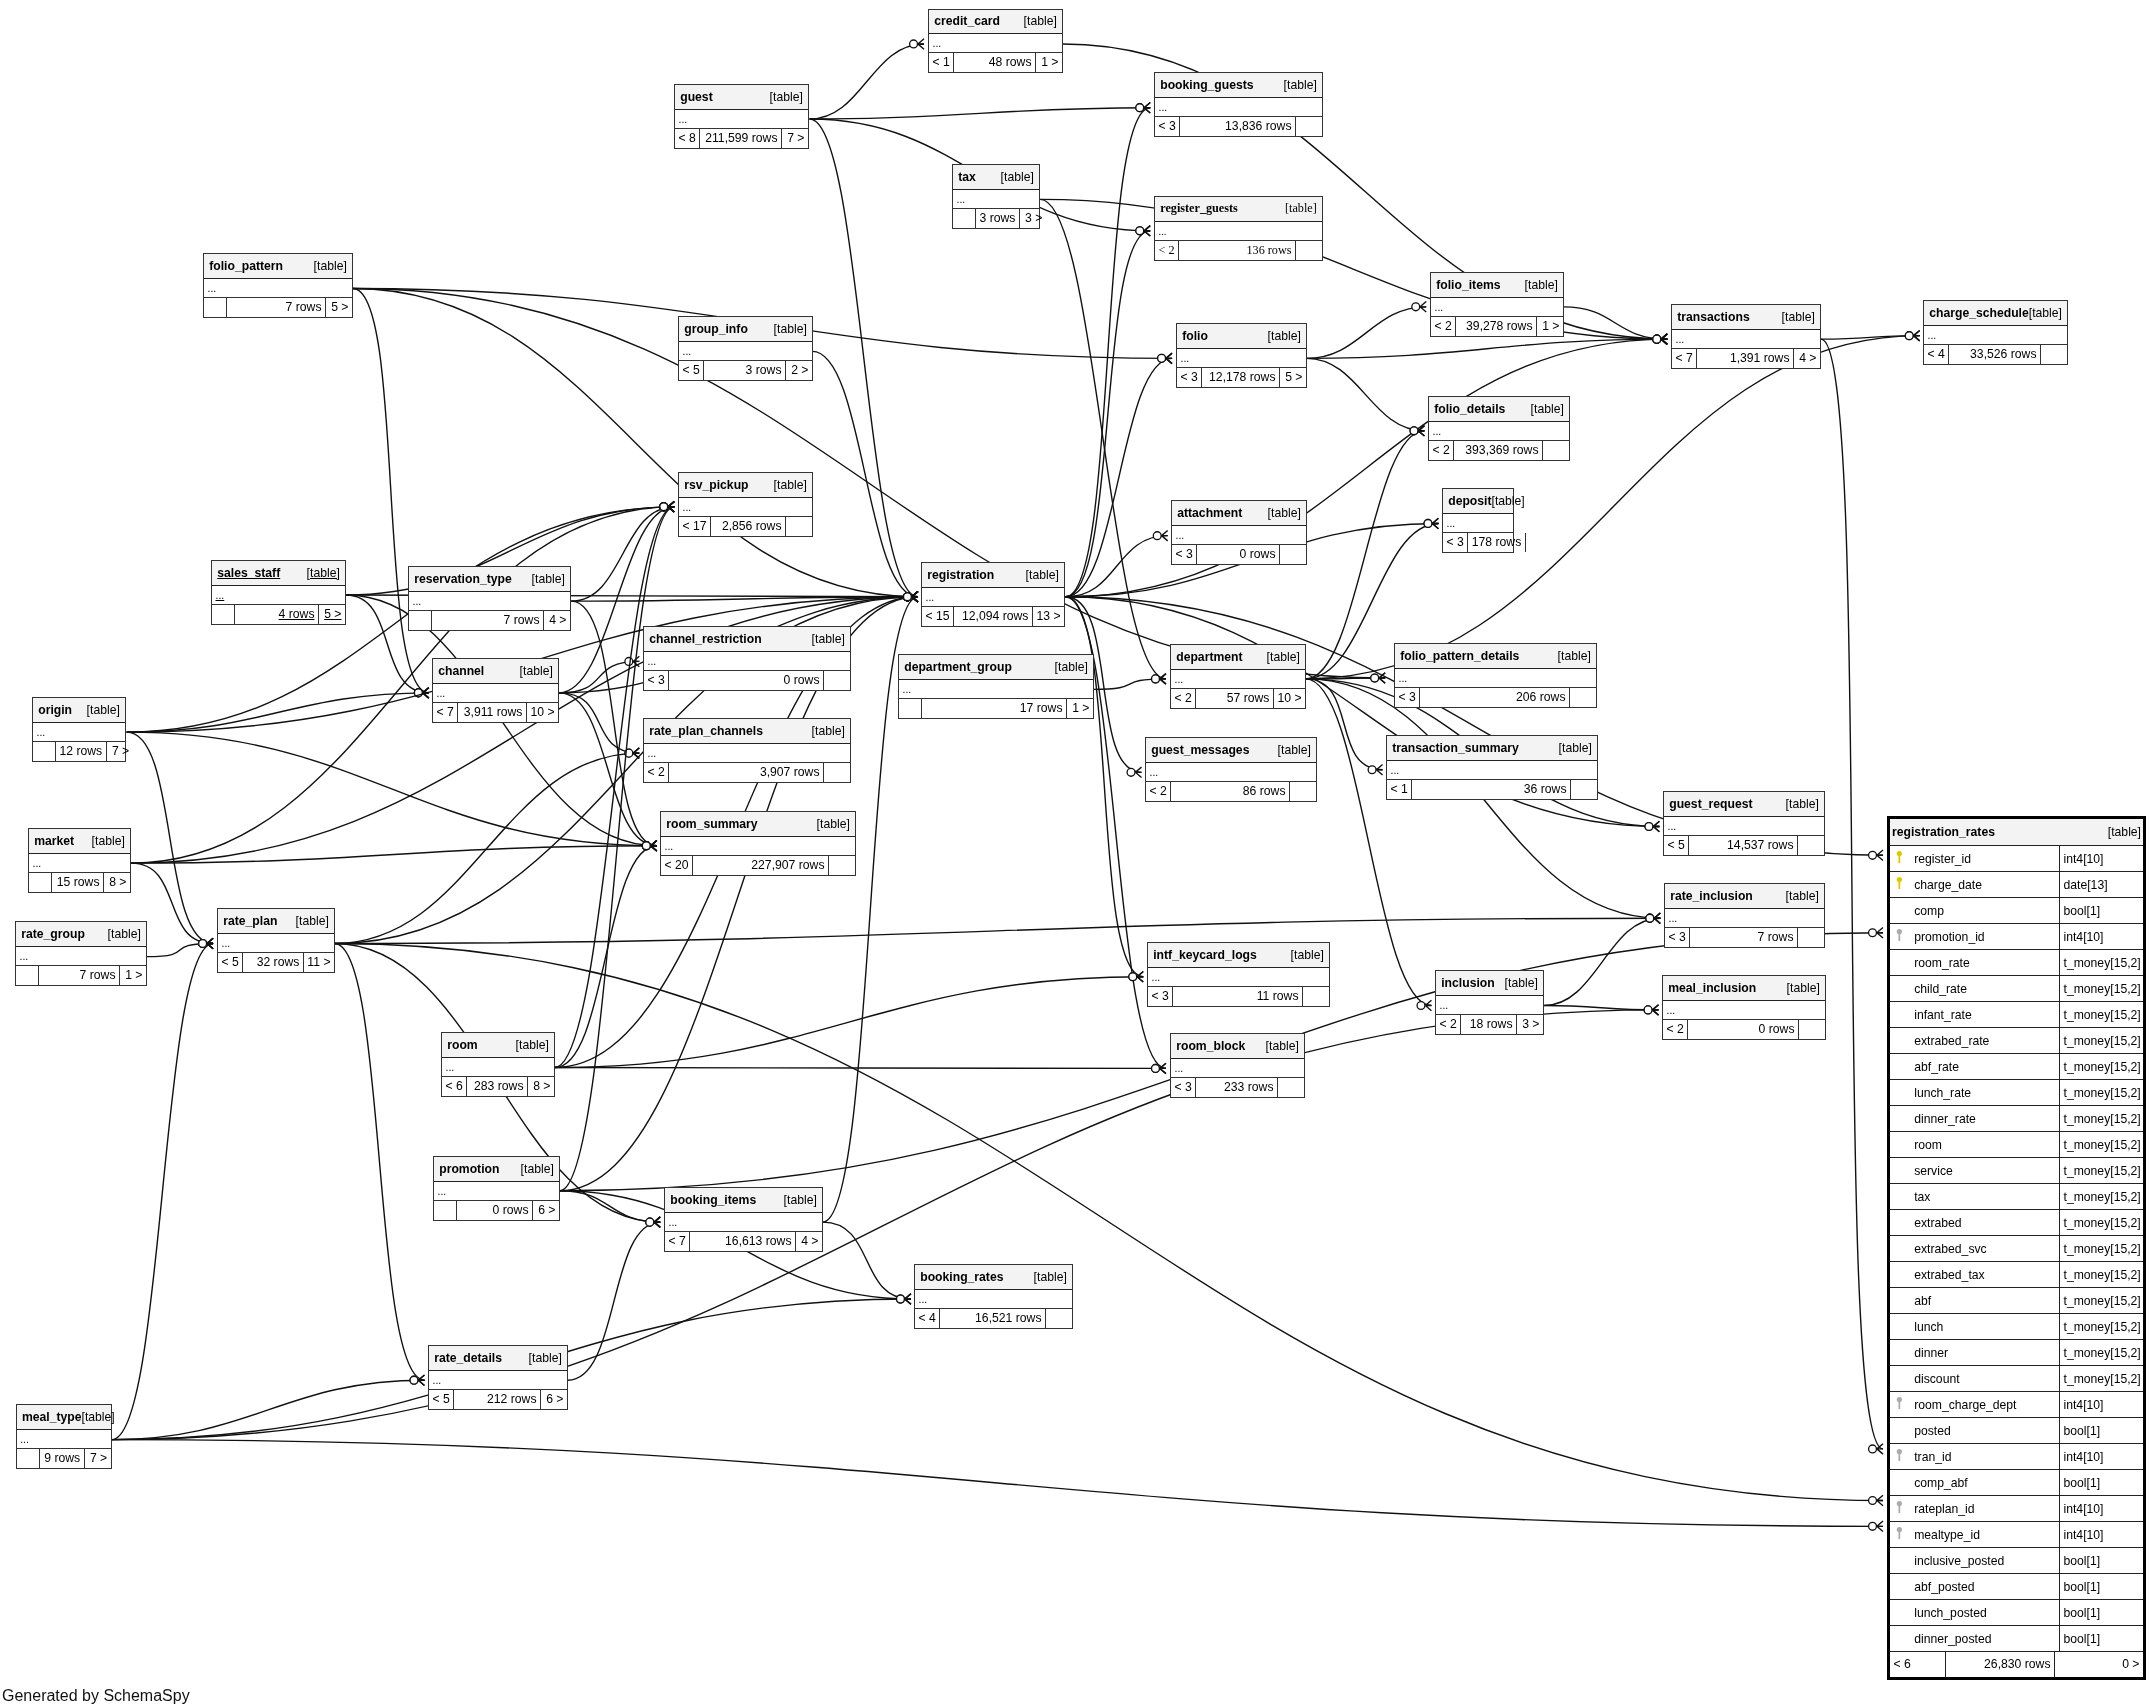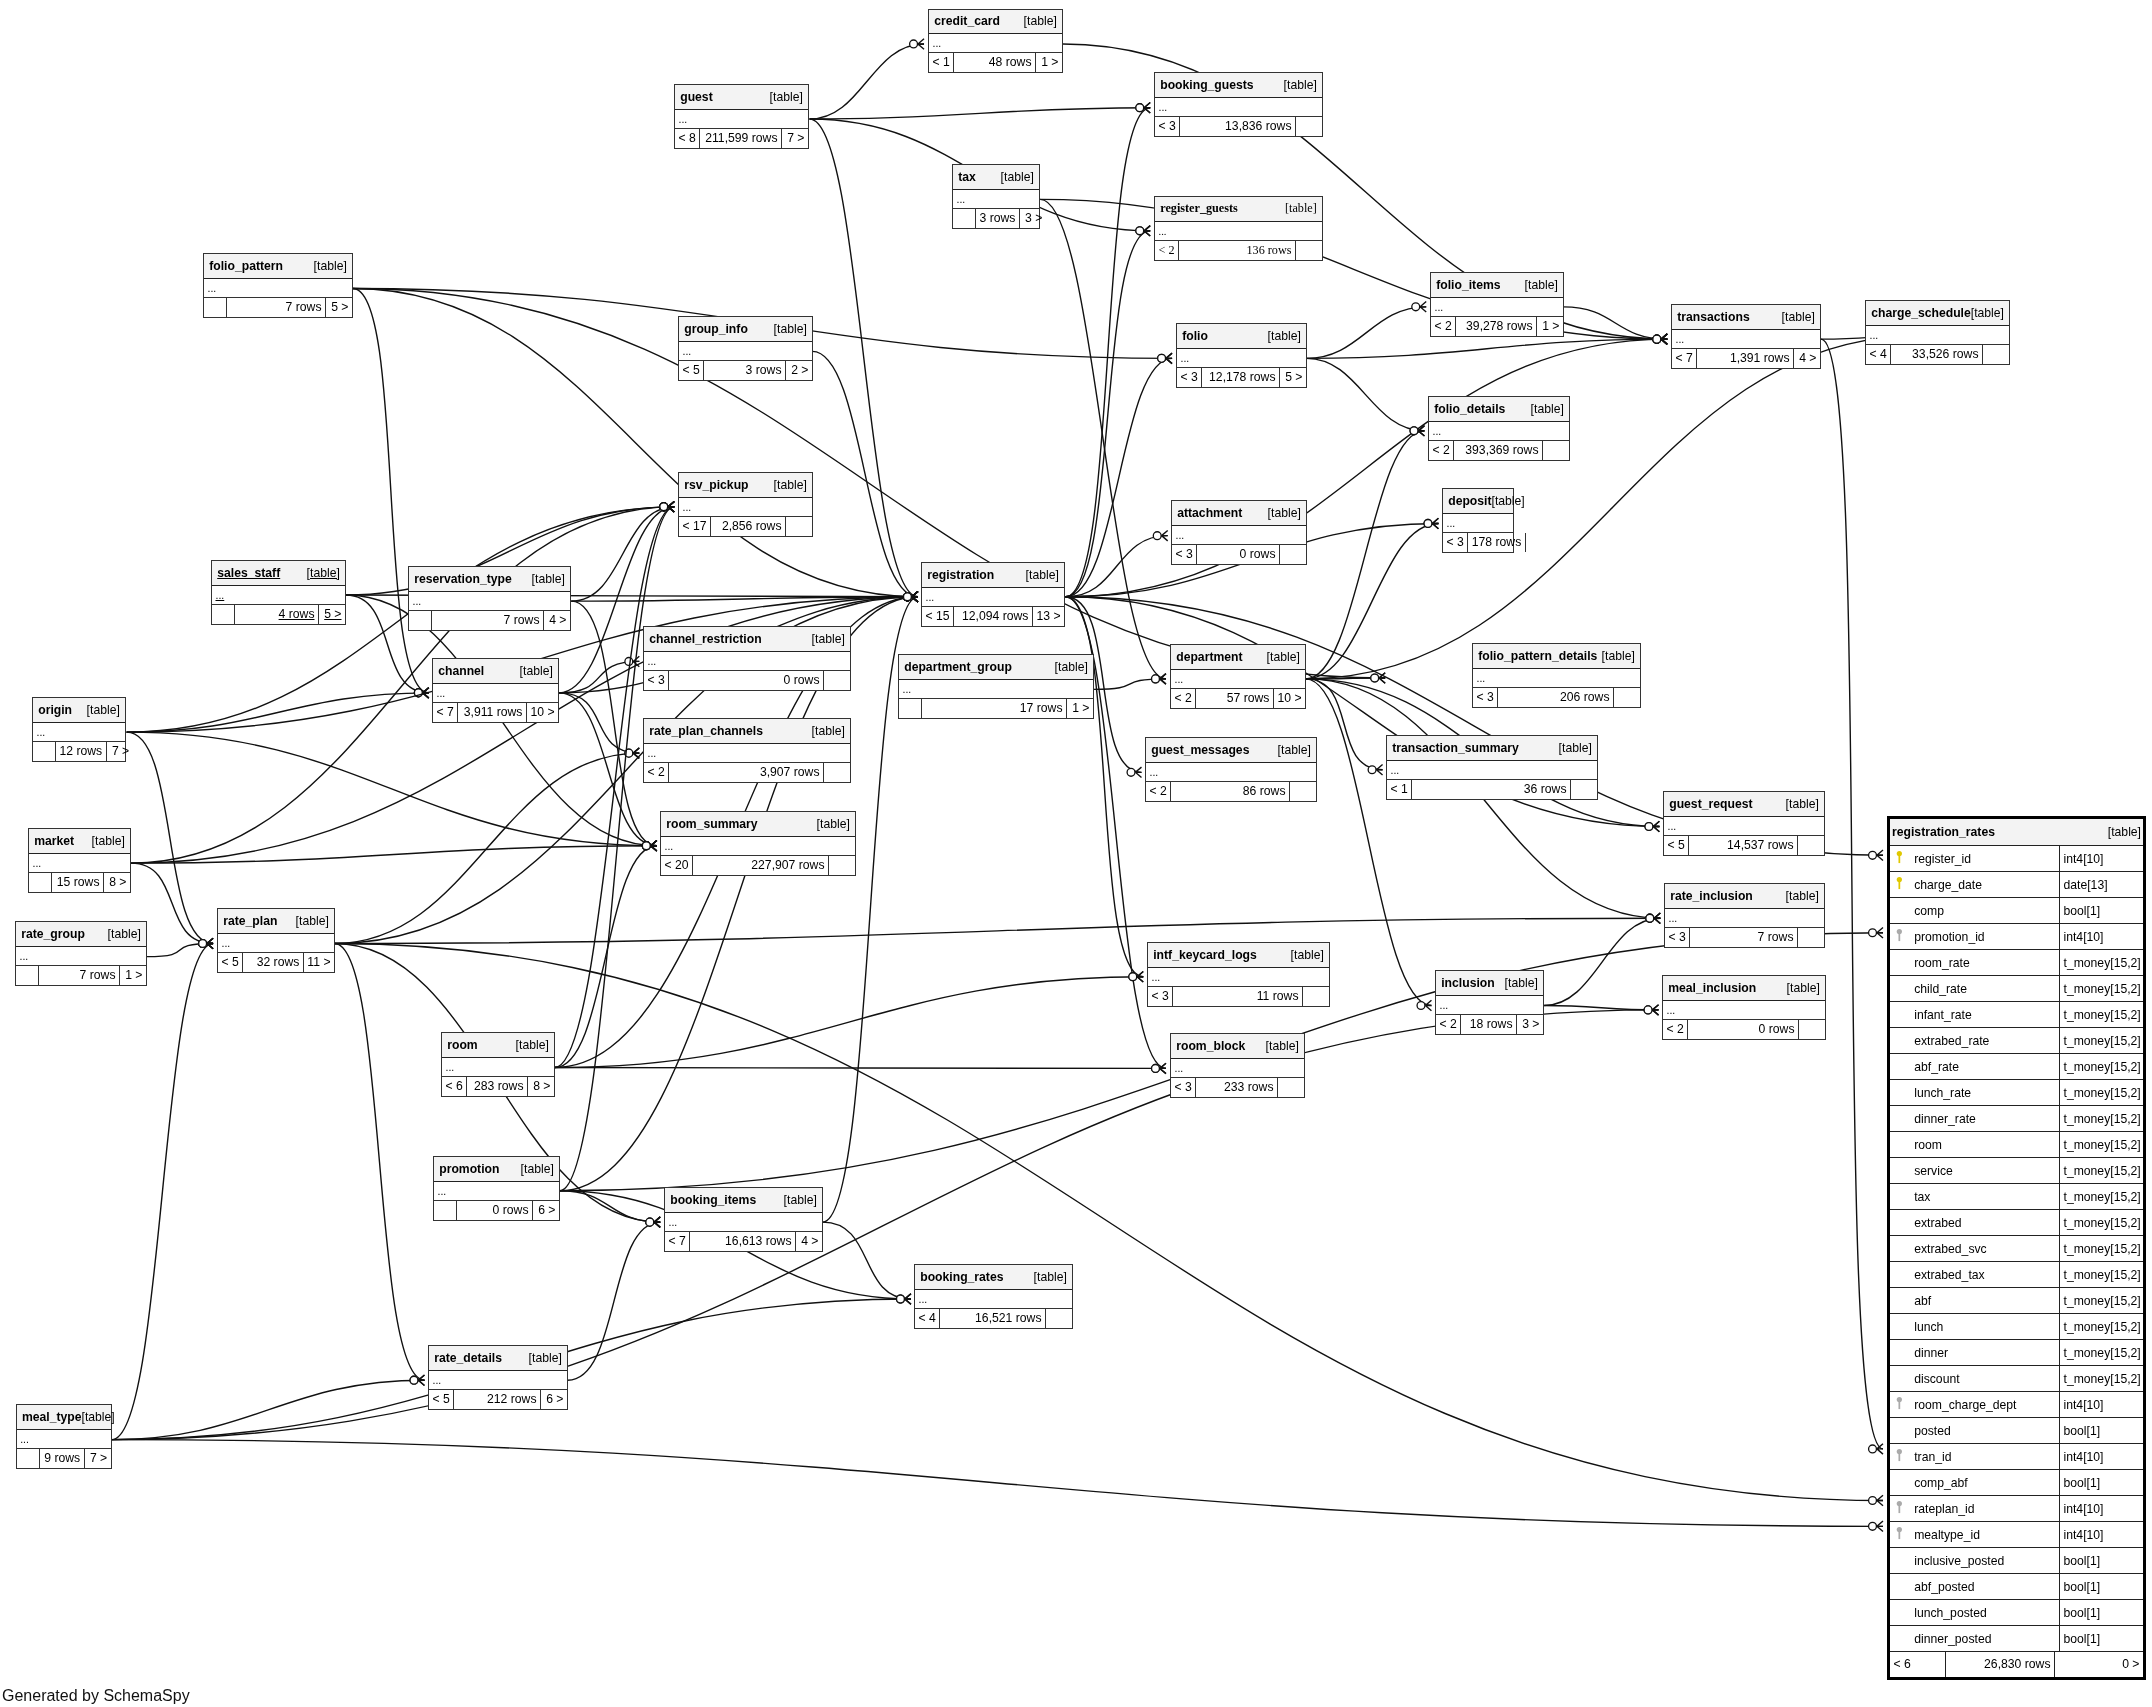--- a/index.html
+++ b/index.html
@@ -384,21 +384,21 @@
         <span class="nm">transactions</span>
         <span>[table]</span>
       </div>
       <div class="body">...</div>
       <div class="foot">
         <span class="par">&lt; 7</span>
         <span class="rows">1,391 rows</span>
         <span class="chi">4 &gt;</span>
       </div>
     </div>
-    <div class="tbl" style="left: 1865px; top: 300px; width: 145px;">
+    <div class="tbl" style="left: 1923px; top: 300px; width: 145px;">
       <div class="hdr">
         <span class="nm">charge_schedule</span>
         <span>[table]</span>
       </div>
       <div class="body">...</div>
       <div class="foot">
         <span class="par">&lt; 4</span>
         <span class="rows">33,526 rows</span>
         <span class="chi"></span>
       </div>
@@ -528,21 +528,21 @@
         <span class="nm">department</span>
         <span>[table]</span>
       </div>
       <div class="body">...</div>
       <div class="foot">
         <span class="par">&lt; 2</span>
         <span class="rows">57 rows</span>
         <span class="chi">10 &gt;</span>
       </div>
     </div>
-    <div class="tbl" style="left: 1472px; top: 643px; width: 169px;">
+    <div class="tbl" style="left: 1394px; top: 643px; width: 203px;">
       <div class="hdr">
         <span class="nm">folio_pattern_details</span>
         <span>[table]</span>
       </div>
       <div class="body">...</div>
       <div class="foot">
         <span class="par">&lt; 3</span>
         <span class="rows">206 rows</span>
         <span class="chi"></span>
       </div>

